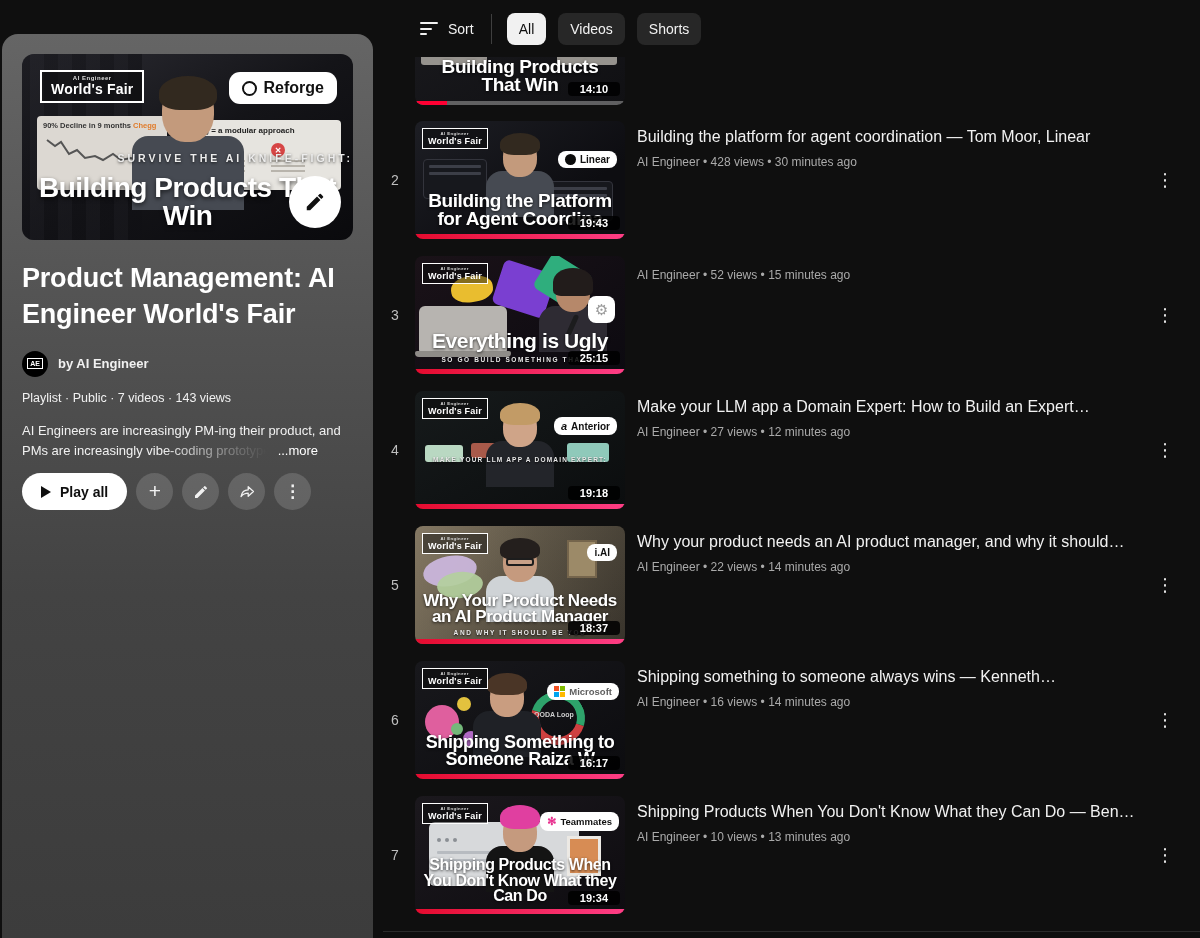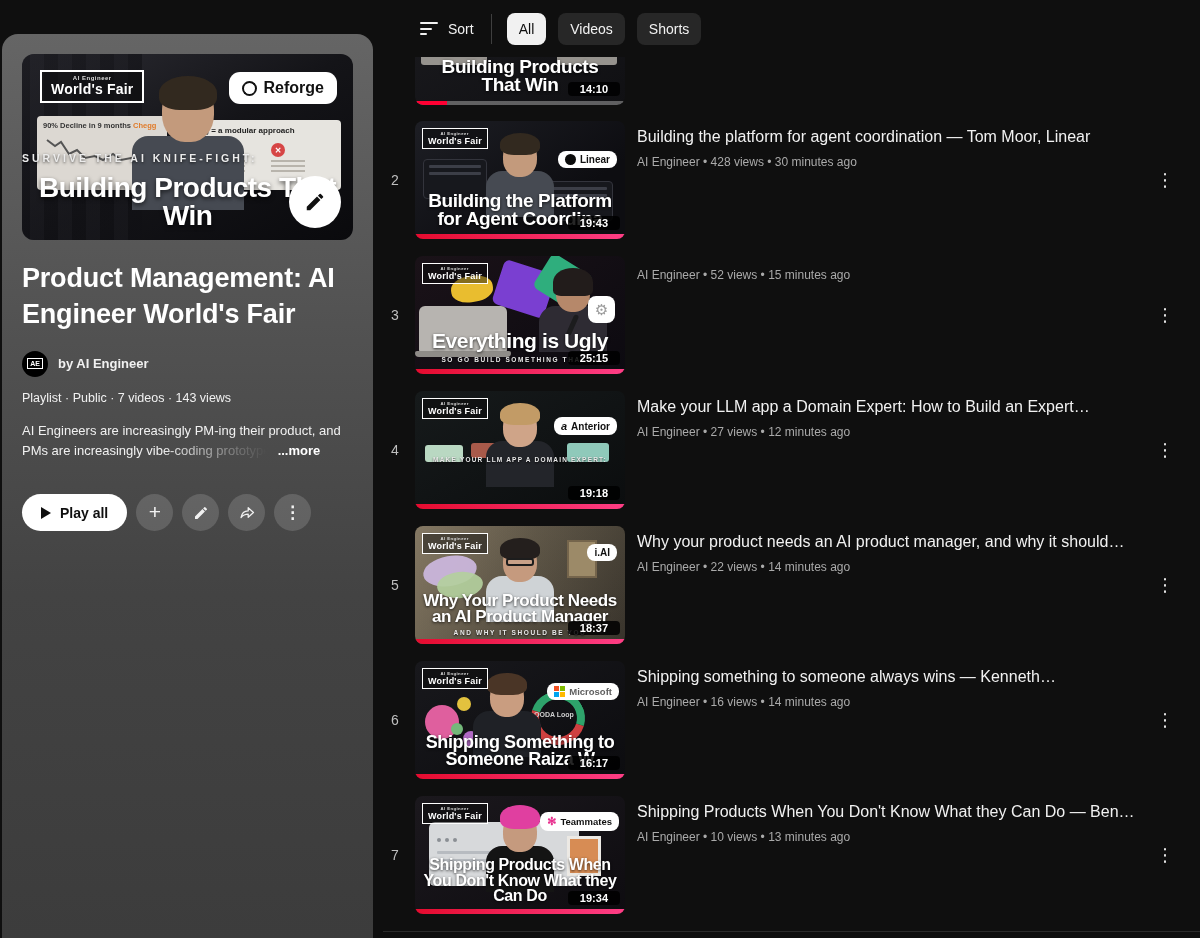--- a/index.html
+++ b/index.html
@@ -47,40 +47,40 @@
 
   .speaker { position:absolute; z-index:2; }
   .speaker .head { position:relative; margin:0 auto; border-radius:48% 48% 44% 44%; background:#c39a7c; }
   .speaker .hair { position:absolute; top:-4px; left:-3px; right:-3px; height:55%; border-radius:50% 50% 35% 35%; background:#32291f; }
   .speaker .torso { border-radius:16px 16px 0 0; margin-top:-6px; background:#464a52; }
   .sp-hdr { left:50%; top:26px; transform:translateX(-50%); }
   .sp-hdr .head { width:52px; height:62px; } .sp-hdr .torso { width:112px; height:74px; }
   .sp-row { left:50%; top:16px; transform:translateX(-50%); }
   .sp-row .head { width:34px; height:40px; } .sp-row .torso { width:68px; height:46px; }
 
-  .pt-kicker { position:absolute; z-index:3; left:0; right:0; bottom:76px; text-align:left;
+  .pt-kicker { position:absolute; z-index:3; left:0; right:0; bottom:76px; text-align:right;
                color:#ececec; font-size:10.5px; font-weight:700; letter-spacing:3px; text-shadow:0 1px 3px rgba(0,0,0,.7); }
   .pt-title  { position:absolute; z-index:3; left:8px; right:8px; bottom:10px; text-align:center;
                color:#fff; font-size:28px; line-height:1.0; font-weight:800; letter-spacing:-.5px; text-shadow:0 2px 4px rgba(0,0,0,.65); }
   .edit-fab { position:absolute; z-index:5; right:12px; bottom:12px; width:52px; height:52px; border-radius:50%;
               background:#fff; border:none; display:flex; align-items:center; justify-content:center; cursor:pointer; }
 
   .pl-title { margin-top:20px; color:#fff; font-size:27px; font-weight:700; line-height:1.35; letter-spacing:-.2px; }
   .byline { display:flex; align-items:center; gap:10px; margin-top:18px; }
   .avatar { width:26px; height:26px; border-radius:50%; background:#000; display:flex; align-items:center; justify-content:center; }
   .avatar span { border:1px solid #fff; color:#fff; font-size:7px; font-weight:700; padding:1px 2px; }
   .by { color:#f1f1f1; font-size:13px; font-weight:600; }
   .stats { margin-top:14px; color:rgba(255,255,255,.92); font-size:12.5px; }
   .desc { margin-top:16px; color:#f1f1f1; font-size:13px; line-height:1.55; }
   .desc .fade { display:inline-block; max-width:252px; overflow:hidden; white-space:nowrap; vertical-align:bottom;
                 -webkit-mask-image:linear-gradient(90deg,#000 55%,transparent 97%);
                 mask-image:linear-gradient(90deg,#000 55%,transparent 97%); }
-  .desc .more { color:#fff; font-weight:700; cursor:pointer; }
-
-  .actions { display:flex; margin-top:33px; }
+  .desc .more { color:#fff; font-weight:400; cursor:pointer; }
+
+  .actions { display:flex; margin-top:12px; }
   .playall { height:37px; border:none; border-radius:19px; background:#fff; color:#0f0f0f;
              font-family:inherit; font-size:14px; font-weight:600; display:flex; align-items:center; gap:9px;
              padding:0 19px; cursor:pointer; }
   .play-tri { width:0; height:0; border-left:10px solid #0f0f0f; border-top:6px solid transparent; border-bottom:6px solid transparent; }
   .cbtn { width:37px; height:37px; margin-left:9px; border:none; border-radius:50%; background:rgba(255,255,255,.15);
           color:#f1f1f1; display:flex; align-items:center; justify-content:center; cursor:pointer; font-family:inherit; }
   .plus-glyph { font-size:21px; font-weight:300; line-height:1; margin-top:-2px; }
   .kebab-glyph { font-size:17px; font-weight:700; }
 
   

